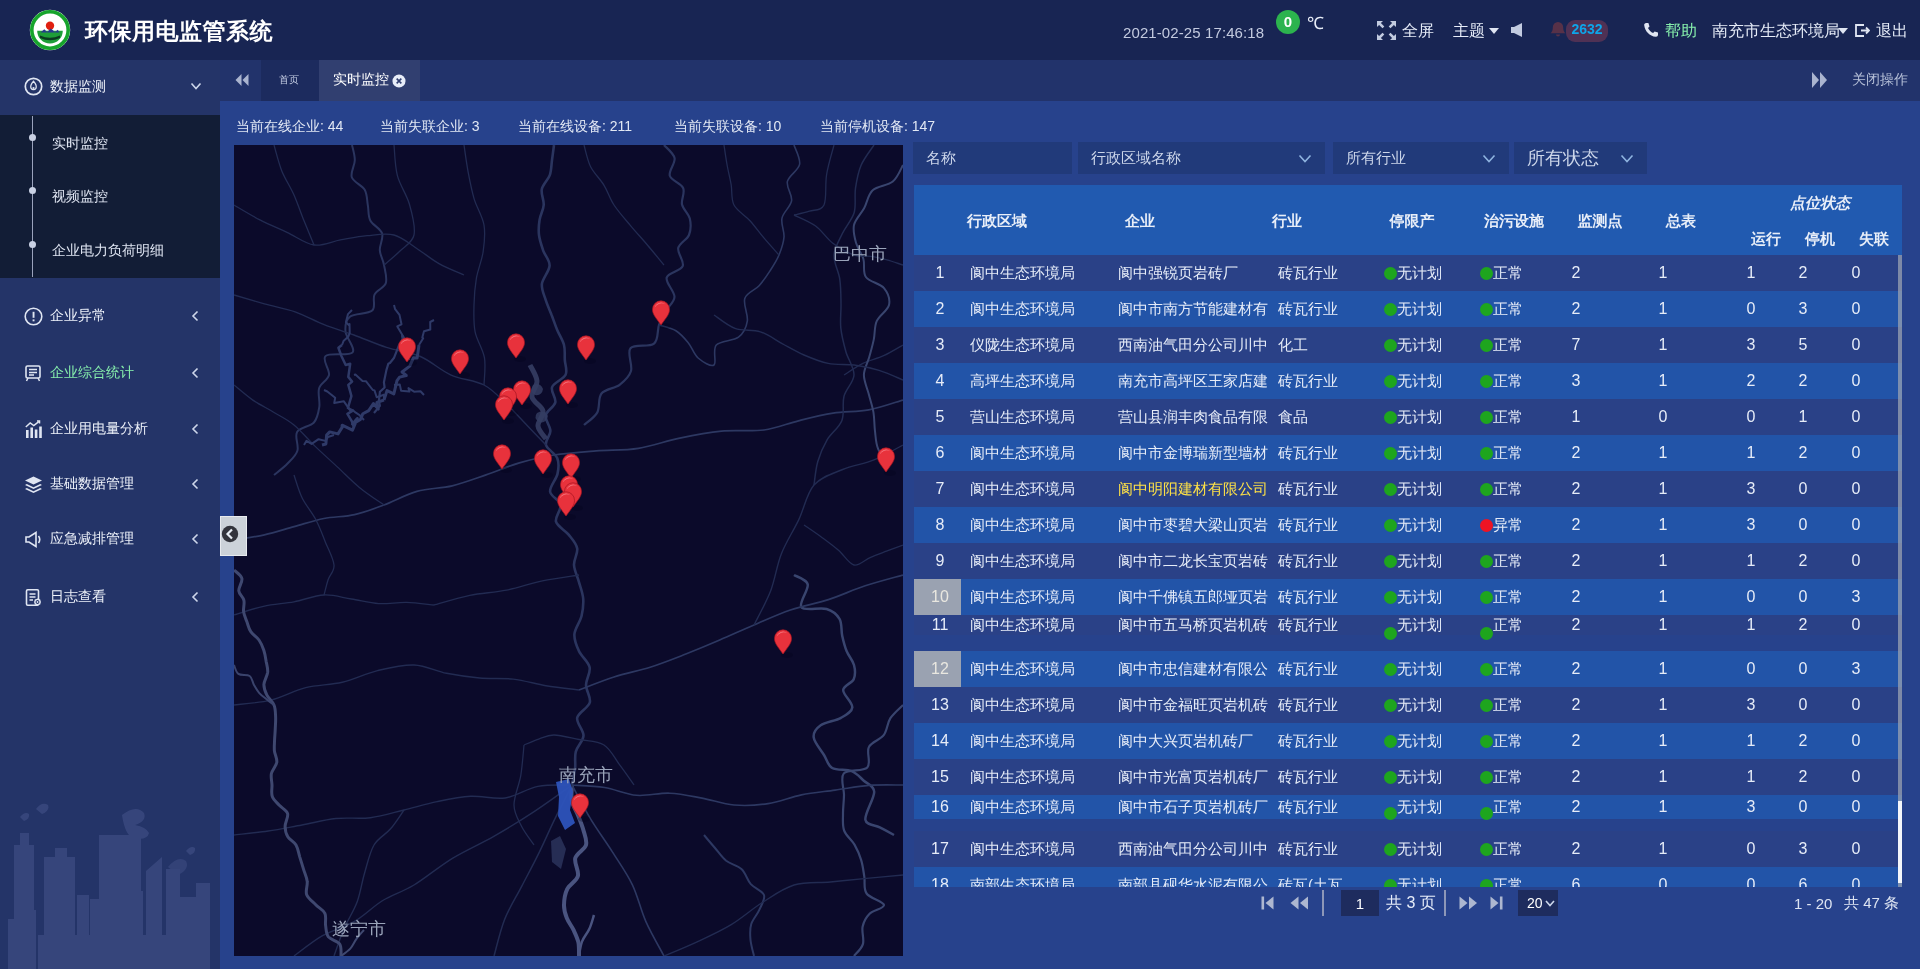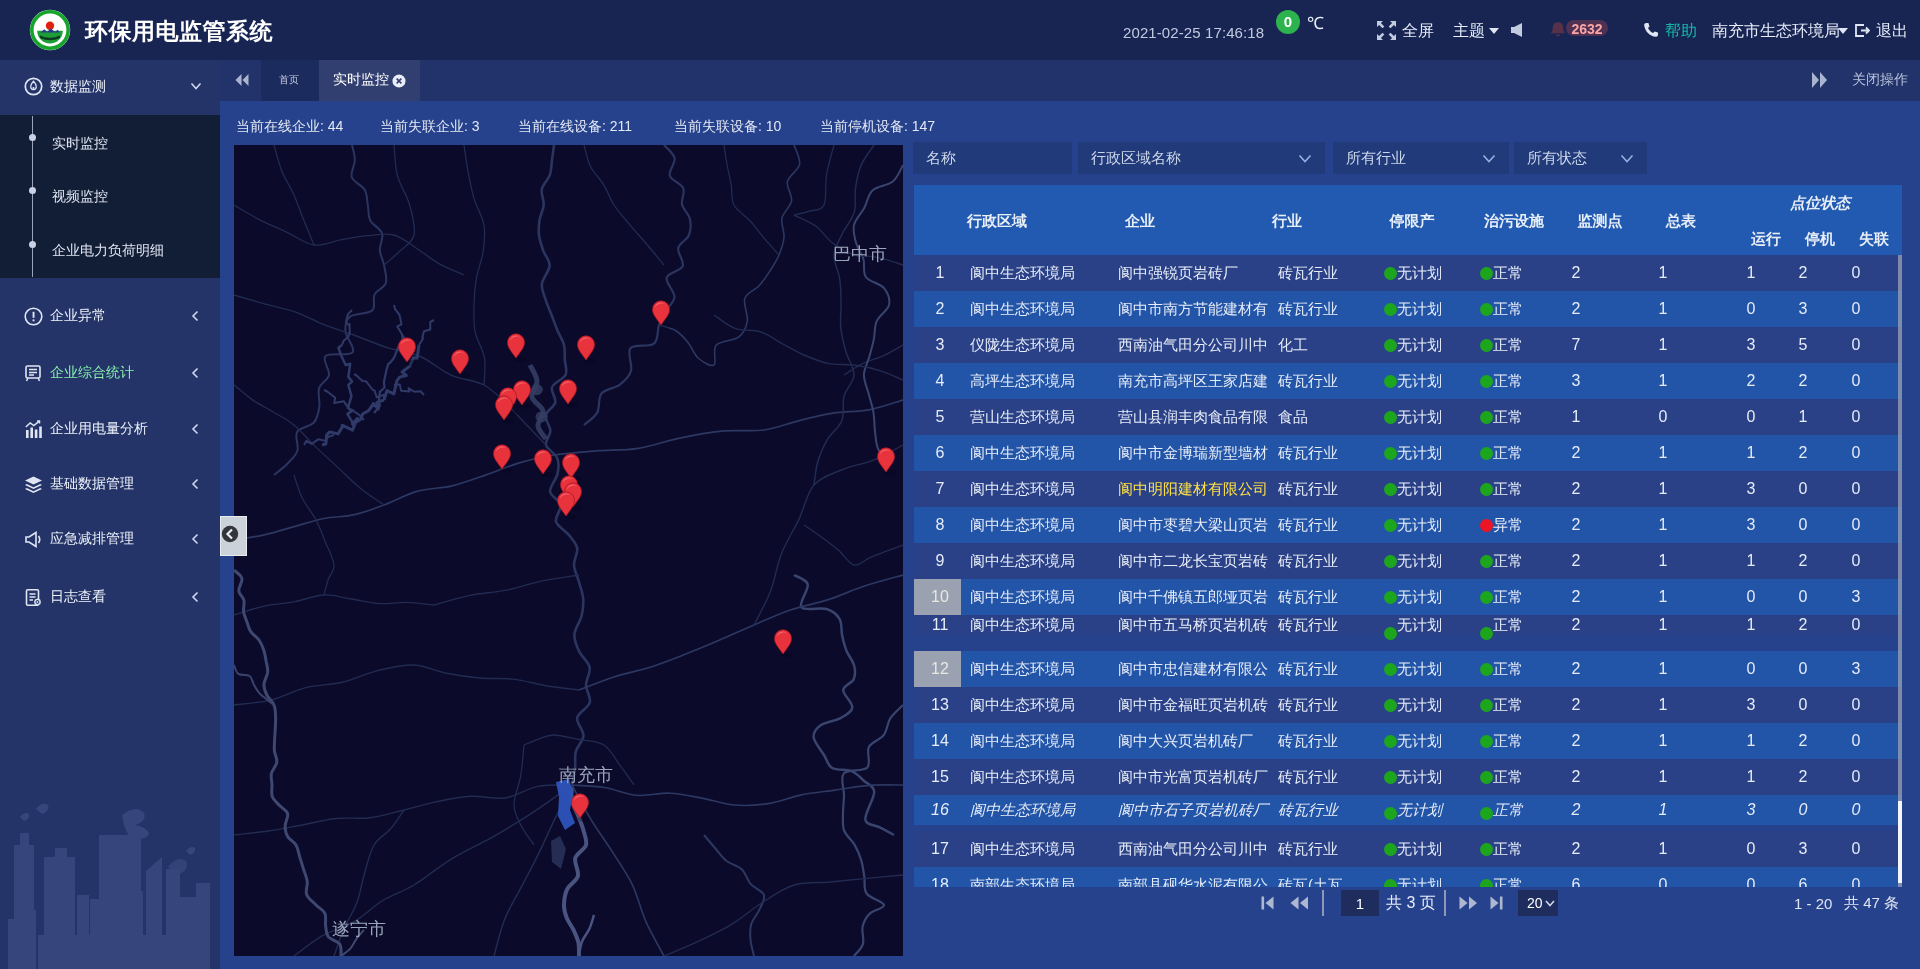--- a/index.html
+++ b/index.html
@@ -33,25 +33,25 @@
     </svg>
     <div class="txt" style="left:1402px;top:31px;transform:translateY(-50%);font-size:16px;color:#e6ecf8;font-weight:400;">全屏</div>
     <div class="txt" style="left:1453px;top:31px;transform:translateY(-50%);font-size:16px;color:#e6ecf8;font-weight:400;">主题</div>
     <div class="abs" style="left:1489px;top:28px;width:0;height:0;border-left:5px solid transparent;border-right:5px solid transparent;border-top:6px solid #dfe5f2;"></div>
     <svg class="abs" style="left:1508px;top:22px;" width="16" height="16" viewBox="0 0 16 16">
 <path d="M14 1 L6 5 H3 v6 h3 l8 4z" fill="#c2cbe0"></path>
     </svg>
     <svg class="abs" style="left:1549px;top:20px;" width="18" height="20" viewBox="0 0 18 20">
 <path d="M9 2 a5.2 5.2 0 0 1 5.2 5.2 c0 4.2 1.6 5.4 2.3 6.1 H1.5 c0.7-.7 2.3-1.9 2.3-6.1 A5.2 5.2 0 0 1 9 2z m-2 12.6 a2 2 0 0 0 4 0z" fill="#573148"></path>
     </svg>
-    <div class="abs" style="left:1566px;top:20px;width:42px;height:16px;border-radius:9px;background:#4f3154;color:#fca5a5;font-size:14px;font-weight:700;text-align:center;line-height:18px;">2632</div>
+    <div class="abs" style="left:1566px;top:20px;width:42px;height:22px;border-radius:9px;background:#4f3154;color:#0ea5e9;font-size:14px;font-weight:700;text-align:center;line-height:18px;">2632</div>
     <svg class="abs" style="left:1643px;top:22px;" width="16" height="16" viewBox="0 0 16 16">
 <path d="M3.2 1 C2 1 1 2 1.2 3.2 C2 9.5 6.5 14 12.8 14.8 C14 15 15 14 15 12.8 v-2.2 l-3.4-1.1 -1.5 1.5 C8 10 6 8 5 5.9 l1.5-1.5 L5.4 1z" fill="#dfe5f2"></path>
     </svg>
-    <div class="txt" style="left:1665px;top:31px;transform:translateY(-50%);font-size:16px;color:#14b8a6;font-weight:400;">帮助</div>
+    <div class="txt" style="left:1665px;top:31px;transform:translateY(-50%);font-size:16px;color:#86efac;font-weight:400;">帮助</div>
     <div class="txt" style="left:1712px;top:31px;transform:translateY(-50%);font-size:16px;color:#e6ecf8;font-weight:400;">南充市生态环境局</div>
     <div class="abs" style="left:1838px;top:28px;width:0;height:0;border-left:5px solid transparent;border-right:5px solid transparent;border-top:6px solid #dfe5f2;"></div>
     <svg class="abs" style="left:1853px;top:22px;" width="17" height="17" viewBox="0 0 17 17">
 <g fill="none" stroke="#dfe5f2" stroke-width="1.8">
 <path d="M11 3 H3 v11 h8"></path>
 <path d="M8 8.5 h8 m-3 -3 l3 3 -3 3"></path>
       </g>
     </svg>
     <div class="txt" style="left:1876px;top:31px;transform:translateY(-50%);font-size:16px;color:#e6ecf8;font-weight:400;">退出</div>
     <div class="abs" style="left:0px;top:60px;width:220px;height:909px;background:#243468;"></div>
@@ -351,21 +351,21 @@
     <div class="txt" style="left:1091px;top:158px;transform:translateY(-50%);font-size:15px;color:#ccd6ea;font-weight:400;">行政区域名称</div>
     <svg class="abs" style="left:1298px;top:154px;" width="14" height="9" viewBox="0 0 14 9">
 <path d="M1.5 1.5 L7 7.5 L12.5 1.5" fill="none" stroke="#8fb4e0" stroke-width="1.6"></path>
     </svg>
     <div class="abs" style="left:1333px;top:142px;width:176px;height:32px;background:#213a7a;"></div>
     <div class="txt" style="left:1346px;top:158px;transform:translateY(-50%);font-size:15px;color:#ccd6ea;font-weight:400;">所有行业</div>
     <svg class="abs" style="left:1482px;top:154px;" width="14" height="9" viewBox="0 0 14 9">
 <path d="M1.5 1.5 L7 7.5 L12.5 1.5" fill="none" stroke="#8fb4e0" stroke-width="1.6"></path>
     </svg>
     <div class="abs" style="left:1514px;top:142px;width:133px;height:32px;background:#213a7a;"></div>
-    <div class="txt" style="left:1527px;top:158px;transform:translateY(-50%);font-size:15px;color:#ccd6ea;font-weight:400;text-align:center;">所有状态</div>
+    <div class="txt" style="left:1527px;top:158px;transform:translateY(-50%);font-size:18px;color:#ccd6ea;font-weight:400;text-align:center;">所有状态</div>
     <svg class="abs" style="left:1620px;top:154px;" width="14" height="9" viewBox="0 0 14 9">
 <path d="M1.5 1.5 L7 7.5 L12.5 1.5" fill="none" stroke="#8fb4e0" stroke-width="1.6"></path>
     </svg>
     <div class="abs" style="left:914px;top:185px;width:988px;height:70px;background:#215ab0;"></div>
     <div class="txt" style="left:997px;transform:translate(-50%,-50%);top:221px;font-size:15px;color:#e8eef8;font-weight:700;">行政区域</div>
     <div class="txt" style="left:1140px;transform:translate(-50%,-50%);top:221px;font-size:15px;color:#e8eef8;font-weight:700;">企业</div>
     <div class="txt" style="left:1287px;transform:translate(-50%,-50%);top:221px;font-size:15px;color:#e8eef8;font-weight:700;">行业</div>
     <div class="txt" style="left:1412px;transform:translate(-50%,-50%);top:221px;font-size:15px;color:#e8eef8;font-weight:700;">停限产</div>
     <div class="txt" style="left:1514px;transform:translate(-50%,-50%);top:221px;font-size:15px;color:#e8eef8;font-weight:700;">治污设施</div>
     <div class="txt" style="left:1600px;transform:translate(-50%,-50%);top:221px;font-size:15px;color:#e8eef8;font-weight:700;">监测点</div>
@@ -595,21 +595,21 @@
         <div class="abs" style="left:469.5px;top:11.5px;width:13px;height:13px;border-radius:50%;background:#1ea51e;"></div>
         <div class="txt" style="left:483px;top:50%;transform:translateY(-50%);font-size:15px;color:#e6ecf8;">无计划</div>
         <div class="abs" style="left:565.5px;top:11.5px;width:13px;height:13px;border-radius:50%;background:#1ea51e;"></div>
         <div class="txt" style="left:579px;top:50%;transform:translateY(-50%);font-size:15px;color:#e6ecf8;">正常</div>
         <div class="txt" style="left:662px;top:50%;transform:translate(-50%,-50%);font-size:16px;color:#e6ecf8;">2</div>
         <div class="txt" style="left:749px;top:50%;transform:translate(-50%,-50%);font-size:16px;color:#e6ecf8;">1</div>
         <div class="txt" style="left:837px;top:50%;transform:translate(-50%,-50%);font-size:16px;color:#e6ecf8;">1</div>
         <div class="txt" style="left:889px;top:50%;transform:translate(-50%,-50%);font-size:16px;color:#e6ecf8;">2</div>
         <div class="txt" style="left:942px;top:50%;transform:translate(-50%,-50%);font-size:16px;color:#e6ecf8;">0</div>
       </div>
-      <div class="abs" style="left:0;top:540px;width:988px;height:30px;background:#2254a8;font-style:italic;">
+      <div class="abs" style="left:0;top:540px;width:988px;height:24px;background:#2254a8;">
         <div class="txt" style="left:26px;top:50%;transform:translate(-50%,-50%);font-size:16px;color:#e6ecf8;">16</div>
         <div class="txt" style="left:56px;top:50%;transform:translateY(-50%);font-size:15px;color:#e6ecf8;">阆中生态环境局</div>
         <div class="txt" style="left:204px;top:50%;transform:translateY(-50%);font-size:15px;color:#e6ecf8;">阆中市石子页岩机砖厂</div>
         <div class="txt" style="left:364px;top:50%;transform:translateY(-50%);font-size:15px;color:#e6ecf8;">砖瓦行业</div>
         <div class="abs" style="left:469.5px;top:11.5px;width:13px;height:13px;border-radius:50%;background:#1ea51e;"></div>
         <div class="txt" style="left:483px;top:50%;transform:translateY(-50%);font-size:15px;color:#e6ecf8;">无计划</div>
         <div class="abs" style="left:565.5px;top:11.5px;width:13px;height:13px;border-radius:50%;background:#1ea51e;"></div>
         <div class="txt" style="left:579px;top:50%;transform:translateY(-50%);font-size:15px;color:#e6ecf8;">正常</div>
         <div class="txt" style="left:662px;top:50%;transform:translate(-50%,-50%);font-size:16px;color:#e6ecf8;">2</div>
         <div class="txt" style="left:749px;top:50%;transform:translate(-50%,-50%);font-size:16px;color:#e6ecf8;">1</div>

